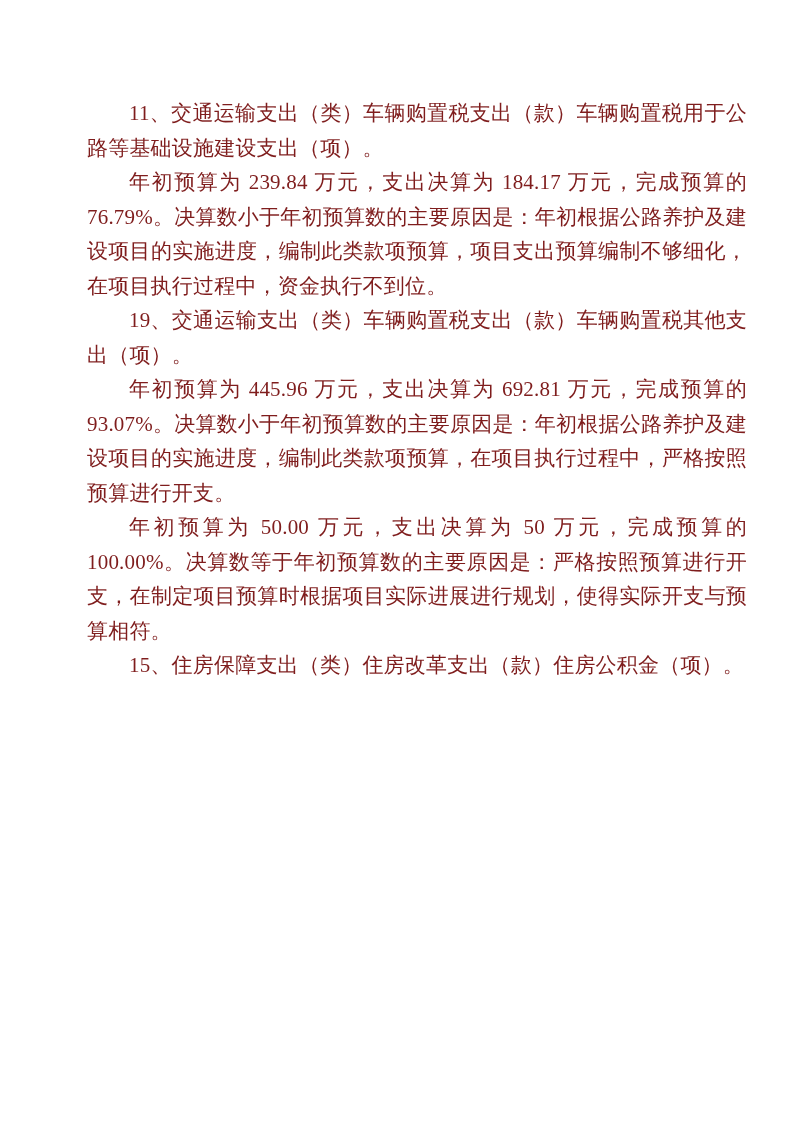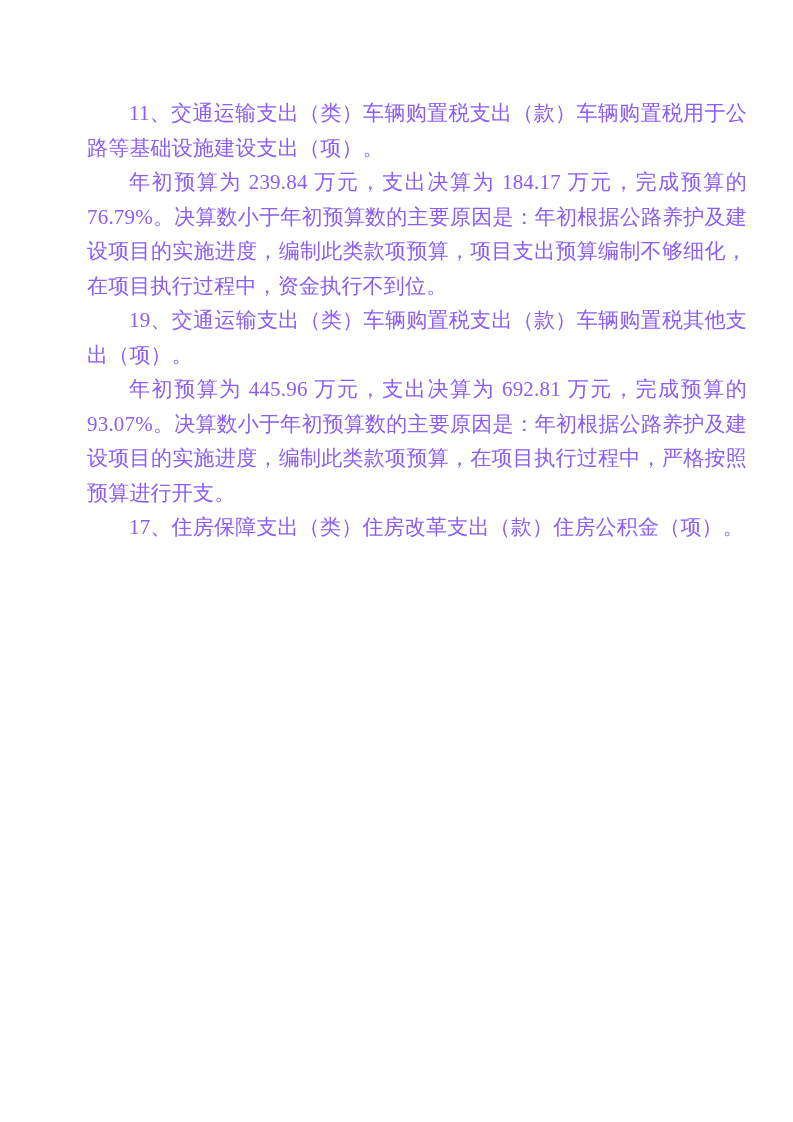--- a/index.html
+++ b/index.html
@@ -13,21 +13,21 @@
     height: 1122px;
     background: #ffffff;
     overflow: hidden;
     font-family: "Liberation Serif", "DejaVu Serif", serif;
   }
   .content {
     position: absolute;
     left: 87px;
     top: 96px;
     width: 660px;
-    color: #8b5cf6;
+    color: #7f1d1d;
   }
   p.doc-para {
     margin: 0;
     padding: 0;
     font-size: 21px;
     line-height: 34.5px;
     text-align: justify;
     text-align-last: left;
     text-indent: 2em;
     letter-spacing: 0.2px;
@@ -35,15 +35,16 @@
 </style>
 </head>
 <body>
 
 <div class="page">
   <div class="content">
     <p class="doc-para">11、交通运输支出（类）车辆购置税支出（款）车辆购置税用于公路等基础设施建设支出（项）。</p>
     <p class="doc-para">年初预算为 239.84 万元，支出决算为 184.17 万元，完成预算的 76.79%。决算数小于年初预算数的主要原因是：年初根据公路养护及建设项目的实施进度，编制此类款项预算，项目支出预算编制不够细化，在项目执行过程中，资金执行不到位。</p>
     <p class="doc-para">19、交通运输支出（类）车辆购置税支出（款）车辆购置税其他支出（项）。</p>
     <p class="doc-para">年初预算为 445.96 万元，支出决算为 692.81 万元，完成预算的 93.07%。决算数小于年初预算数的主要原因是：年初根据公路养护及建设项目的实施进度，编制此类款项预算，在项目执行过程中，严格按照预算进行开支。</p>
-    <p class="doc-para">17、住房保障支出（类）住房改革支出（款）住房公积金（项）。</p>
+    <p class="doc-para">年初预算为 50.00 万元，支出决算为 50 万元，完成预算的 100.00%。决算数等于年初预算数的主要原因是：严格按照预算进行开支，在制定项目预算时根据项目实际进展进行规划，使得实际开支与预算相符。</p>
+    <p class="doc-para">15、住房保障支出（类）住房改革支出（款）住房公积金（项）。</p>
   </div>
 </div>
 
 </body></html>

